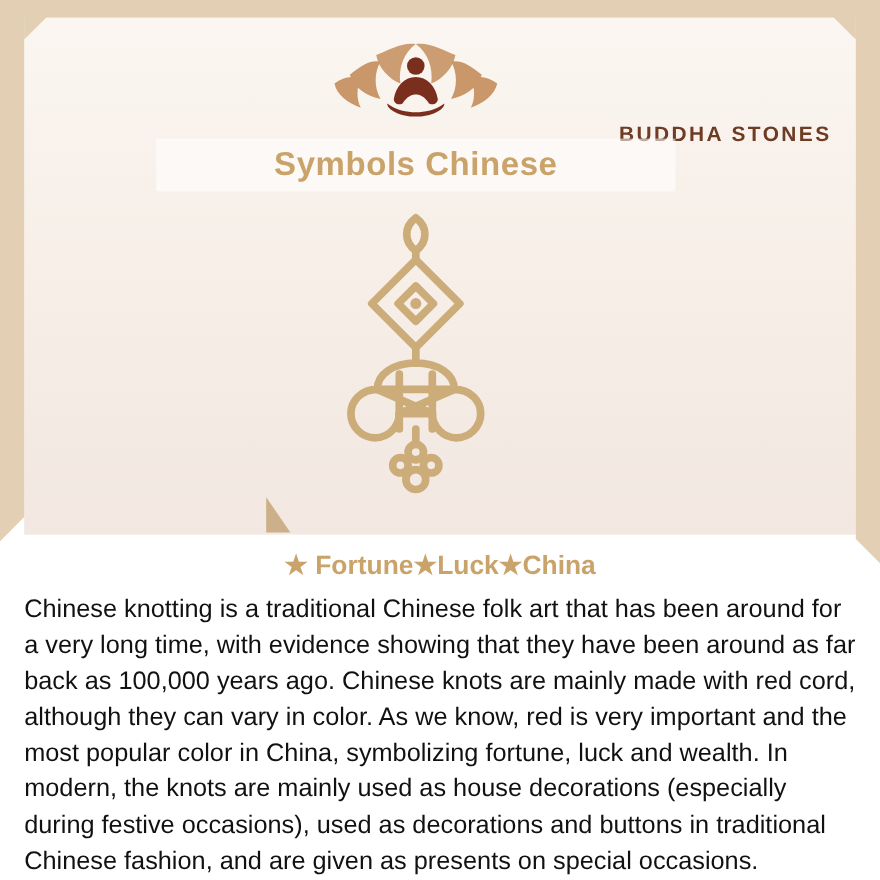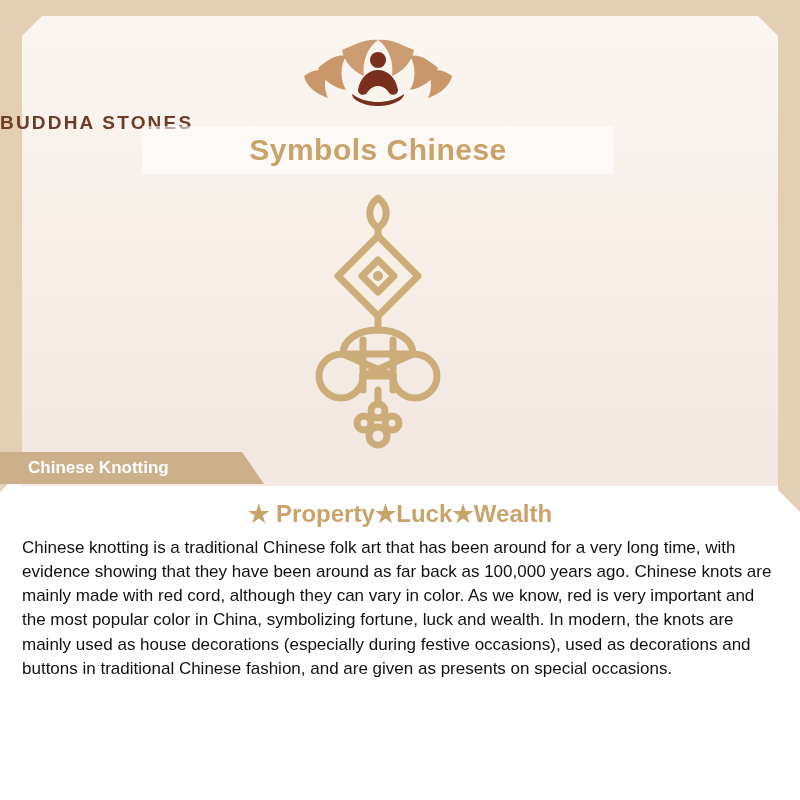--- a/index.html
+++ b/index.html
@@ -80,21 +80,21 @@
     width: 756px;
     height: 470px;
     background: linear-gradient(180deg,#fbf6f1 0%, #f7efe8 45%, #f2e7e1 100%);
   }
 
   
   .logo-wrap {
     position: absolute;
     top: 22px; left: 0;
     width: 756px;
-    text-align: left;
+    text-align: right;
   }
   .logo-mark {
     display: block;
     margin: 0 auto;
   }
   .brand-name {
     margin-top: 4px;
     font-size: 19px;
     font-weight: bold;
     letter-spacing: 2.2px;
@@ -173,21 +173,21 @@
   }
   .tagline {
     text-align: center;
     font-size: 24px;
     font-weight: bold;
     color: #c9a36a;
     margin-bottom: 8px;
     font-family: "Liberation Sans", sans-serif;
   }
   .body-text {
-    font-size: 17px;
+    font-size: 23px;
     line-height: 1.42;
     color: #111111;
     text-align: left;
     font-family: "Liberation Sans", sans-serif;
   }
 </style>
 </head>
 <body>
 
 <div class="page">
@@ -257,23 +257,20 @@
         <path d="M115 200 L115 214"></path>
 
         <circle cx="115" cy="221" r="7"></circle>
         <circle cx="101" cy="233" r="7"></circle>
         <circle cx="129" cy="233" r="7"></circle>
         <circle cx="115" cy="246" r="9"></circle>
       </g>
     </svg>
   </div>
 
-  <div class="ribbon">
-    <span class="ribbon-label">Chinese Knotting</span>
-  </div>
   <div class="ribbon-tail"></div>
 
   <div class="desc-block">
-    <div class="tagline">★ Property★Luck★Wealth</div>
+    <div class="tagline">★ Fortune★Luck★China</div>
     <div class="body-text">Chinese knotting is a traditional Chinese folk art that has been around for a very long time, with evidence showing that they have been around as far back as 100,000 years ago. Chinese knots are mainly made with red cord, although they can vary in color. As we know, red is very important and the most popular color in China, symbolizing fortune, luck and wealth. In modern, the knots are mainly used as house decorations (especially during festive occasions), used as decorations and buttons in traditional Chinese fashion, and are given as presents on special occasions.</div>
   </div>
 
 </div>
 
 </body></html>

